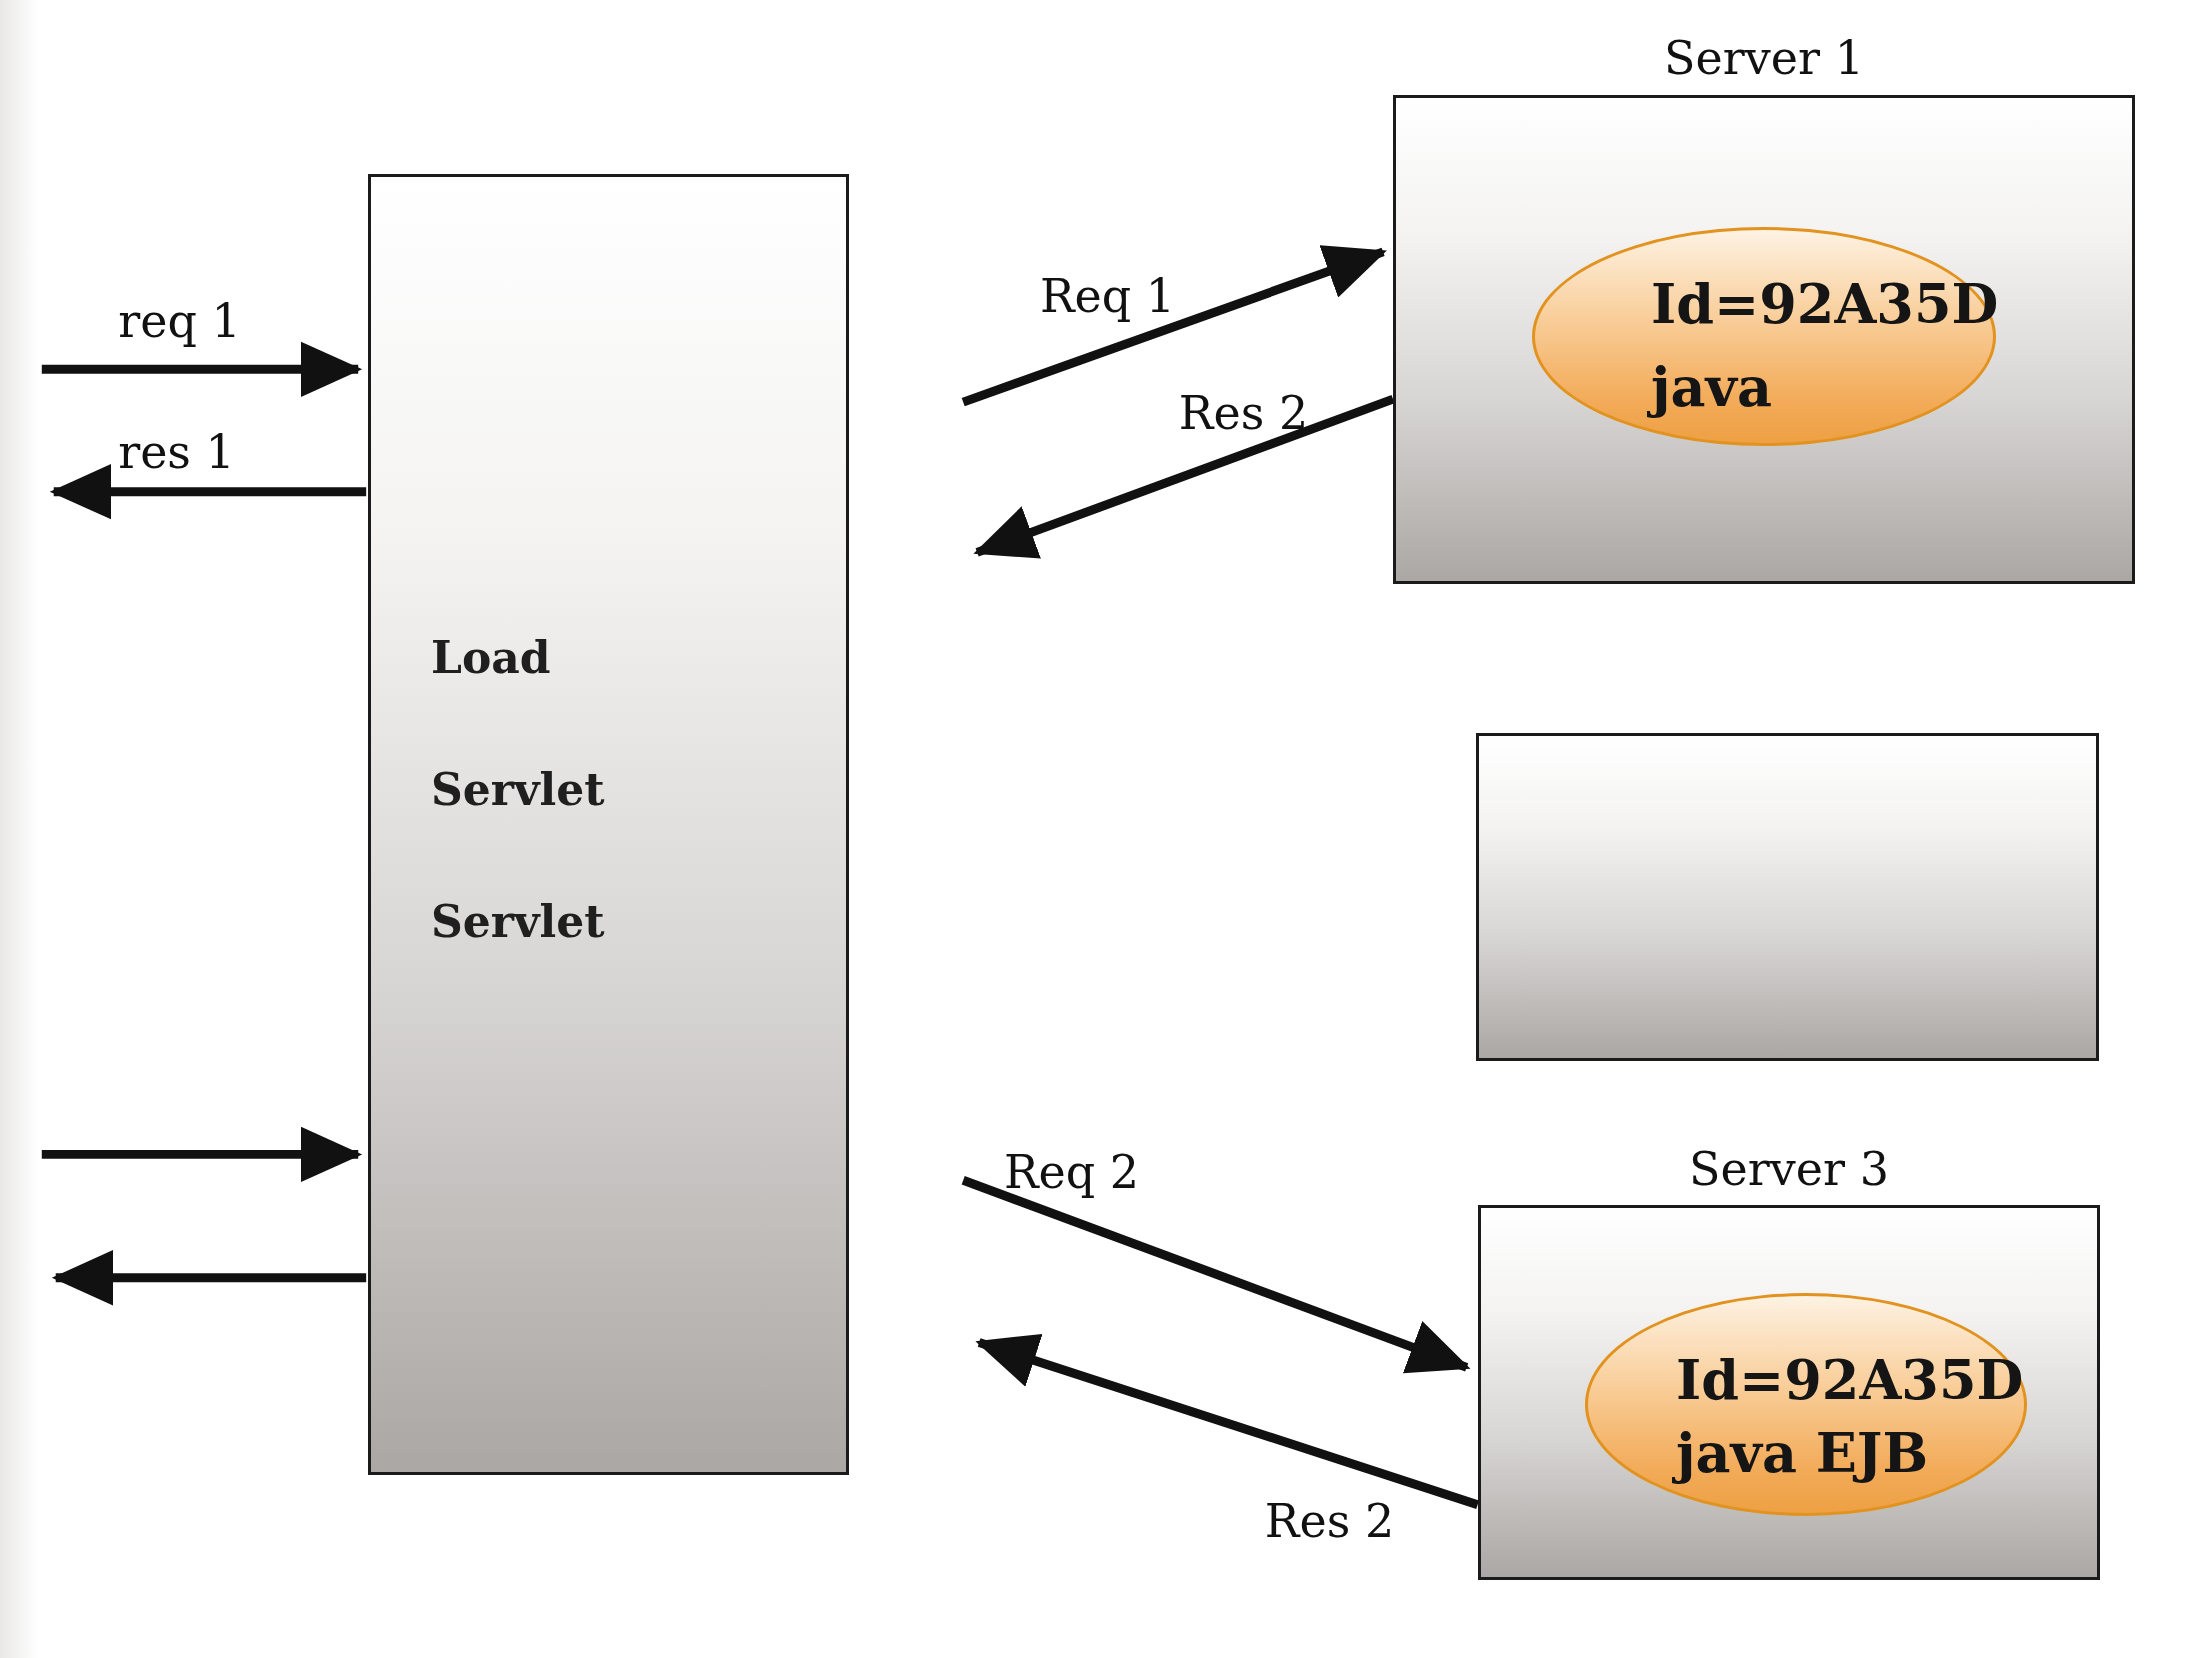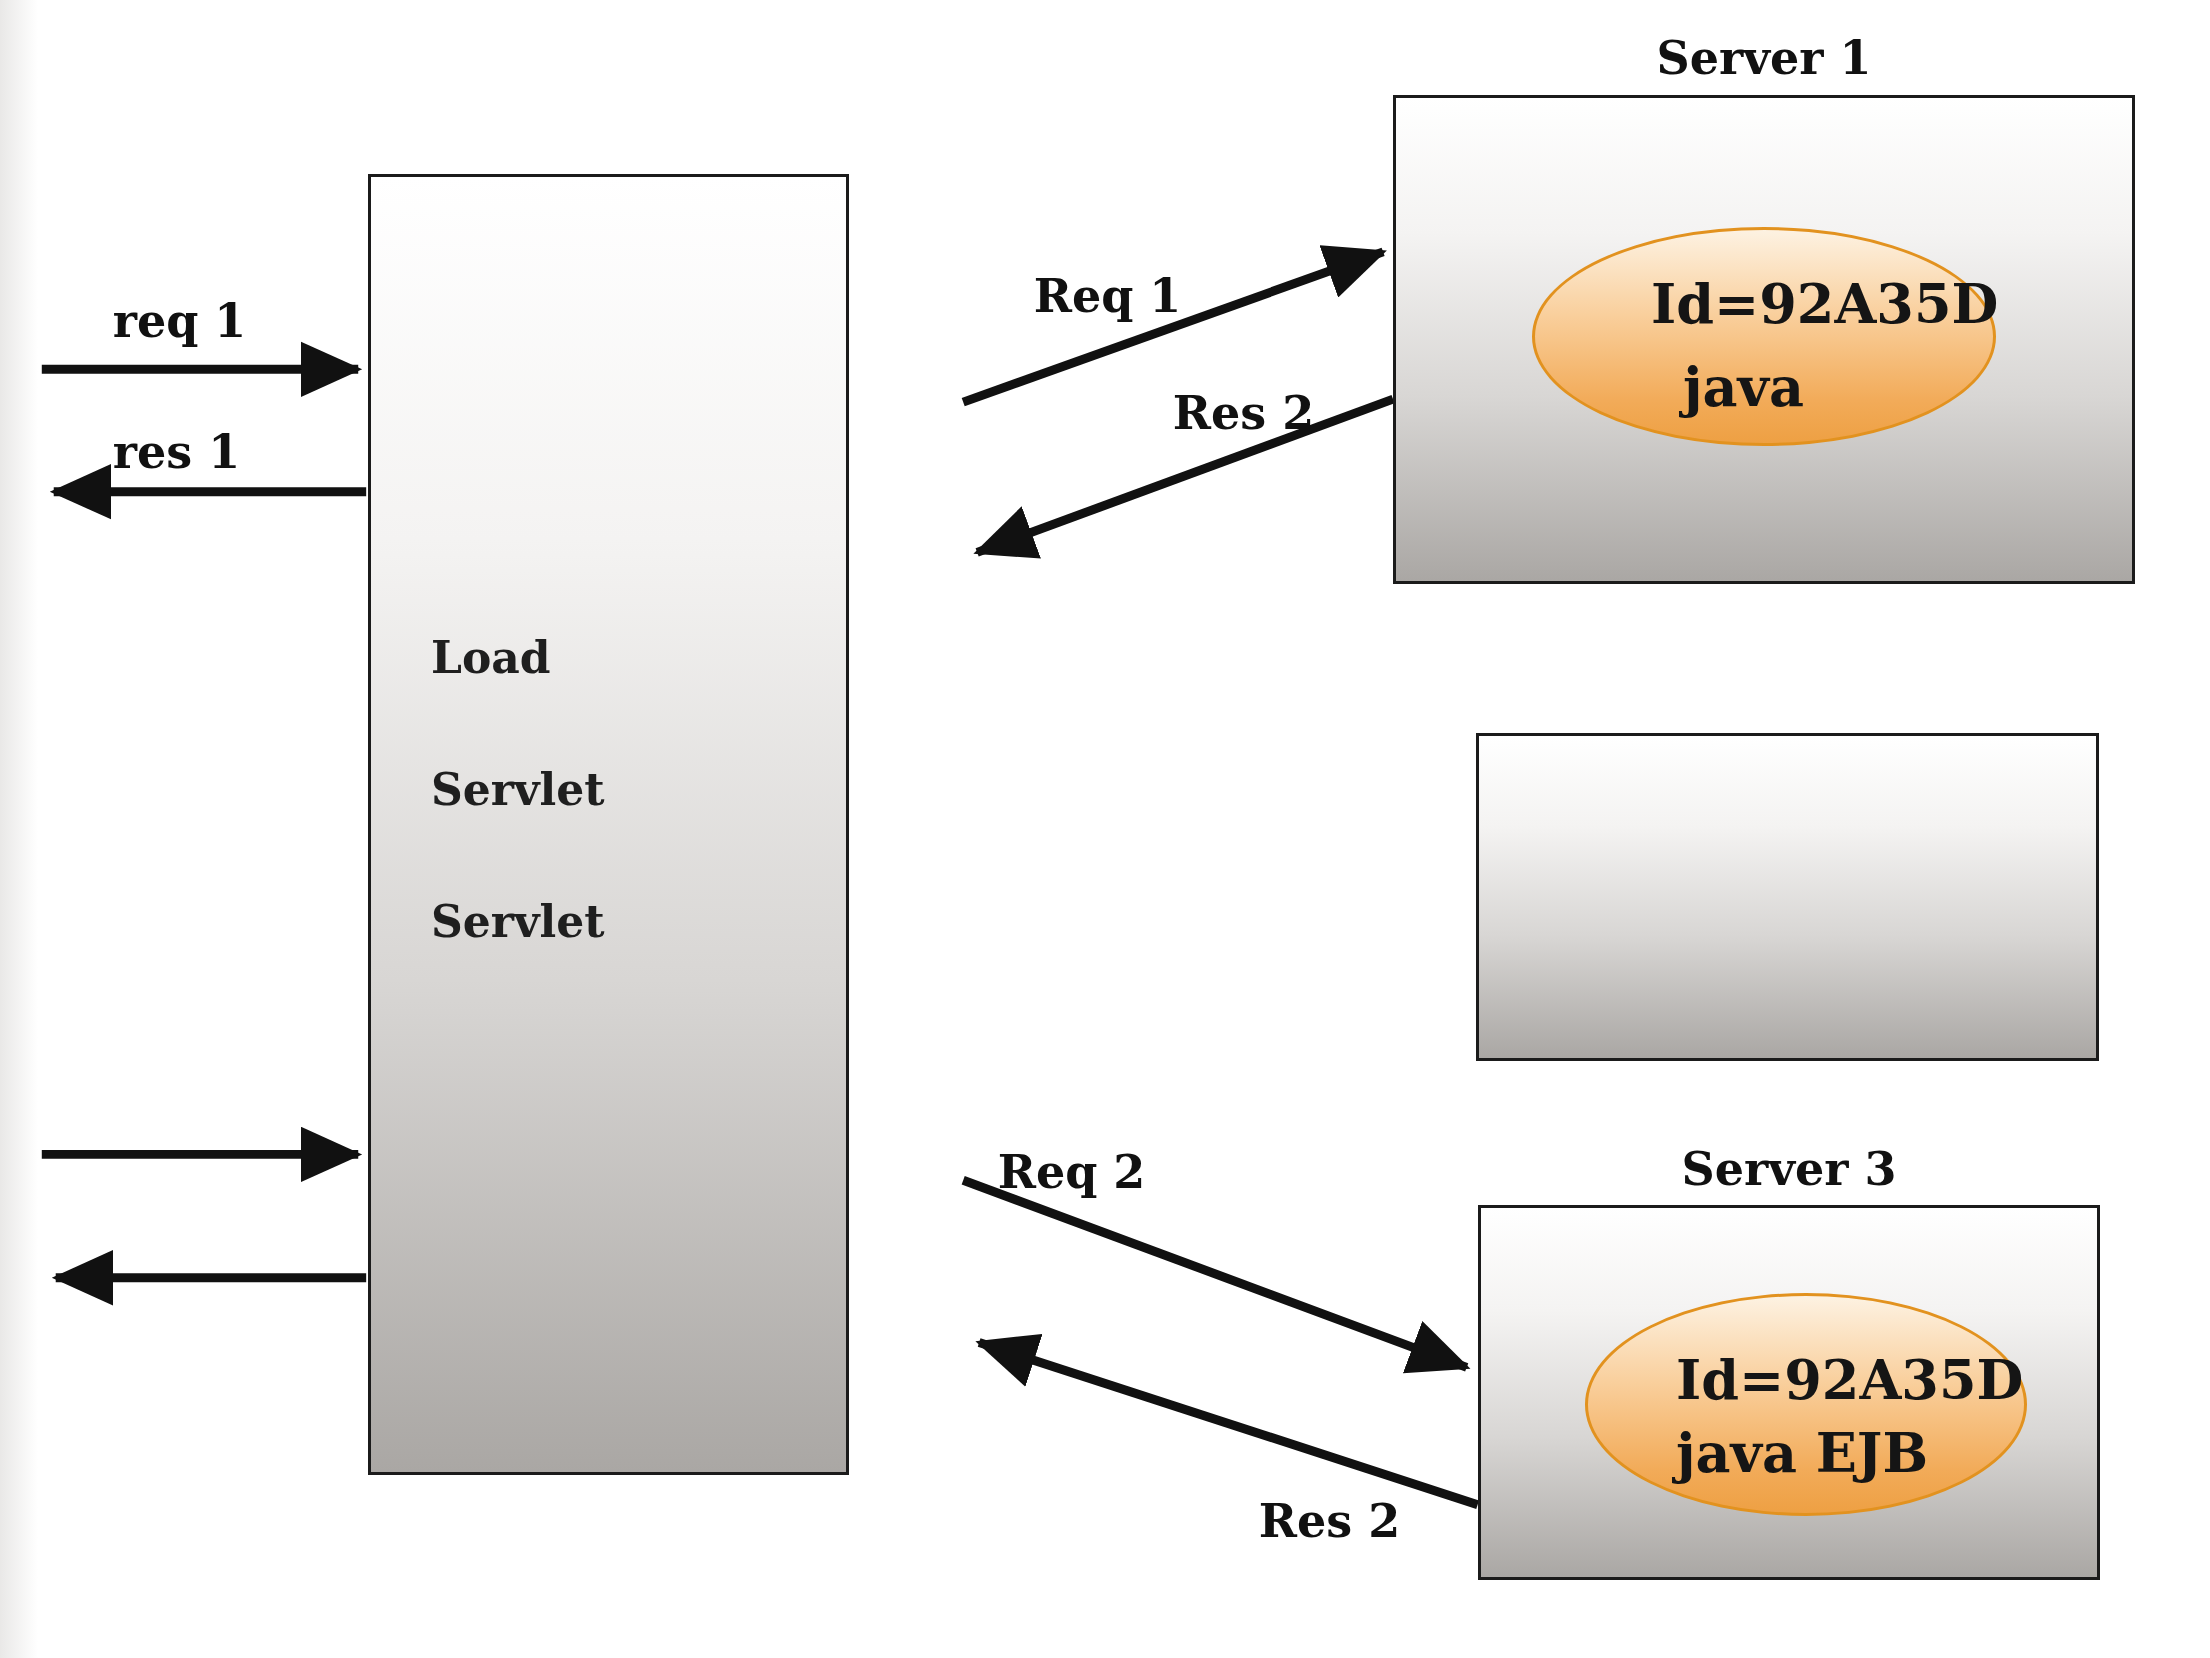--- a/index.html
+++ b/index.html
@@ -6,21 +6,21 @@
   #stage{
     position:relative;width:2211px;height:1659px;overflow:hidden;
     background:linear-gradient(90deg,#e9e8e7 0px,#ffffff 38px);
     font-family:"DejaVu Serif", serif;color:#111;
   }
   .box{
     position:absolute;border:3px solid #1b1b1b;box-sizing:border-box;
     background:linear-gradient(180deg,#ffffff 0%,#f4f3f2 28%,#d8d6d4 62%,#aaa7a4 100%);
   }
   .lbl{
-    position:absolute;font-weight:700;font-size:46px;line-height:54px;
+    position:absolute;font-weight:400;font-size:46px;line-height:54px;
     text-align:center;white-space:nowrap;color:#111;
   }
   .lb-text{
     position:absolute;font-weight:700;font-size:44px;line-height:50px;
     color:#1f1f1f;white-space:nowrap;
   }
   .ellipse{
     position:absolute;border-radius:50%;border:3px solid #e2921f;box-sizing:border-box;
     background:linear-gradient(180deg,#fdf2e2 0%,#f9cf9c 40%,#f2ab59 80%,#eea043 100%);
   }
@@ -62,21 +62,21 @@
 
   <div class="lbl" style="left:988px;top:269px;width:239px;">Req 1</div>
   <div class="lbl" style="left:1124px;top:386px;width:239px;">Res 2</div>
   <div class="lbl" style="left:952px;top:1145px;width:239px;">Req 2</div>
   <div class="lbl" style="left:1210px;top:1494px;width:239px;">Res 2</div>
 
   <div class="lbl" style="left:1393px;top:31px;width:742px;">Server 1</div>
   <div class="box" style="left:1393px;top:95px;width:742px;height:489px;">
     <div class="ellipse" style="left:136px;top:129px;width:464px;height:219px;">
       <div class="etext" style="left:116px;top:48px;">Id=92A35D</div>
-      <div class="etext" style="left:116px;top:131px;margin-left:32px;">java</div>
+      <div class="etext" style="left:116px;top:131px;">java</div>
     </div>
   </div>
 
   <div class="box" style="left:1476px;top:733px;width:623px;height:328px;"></div>
 
   <div class="lbl" style="left:1478px;top:1142px;width:622px;">Server 3</div>
   <div class="box" style="left:1478px;top:1205px;width:622px;height:375px;">
     <div class="ellipse" style="left:104px;top:85px;width:442px;height:223px;">
       <div class="etext" style="left:88px;top:58px;">Id=92A35D</div>
       <div class="etext" style="left:88px;top:131px;">java EJB</div>

